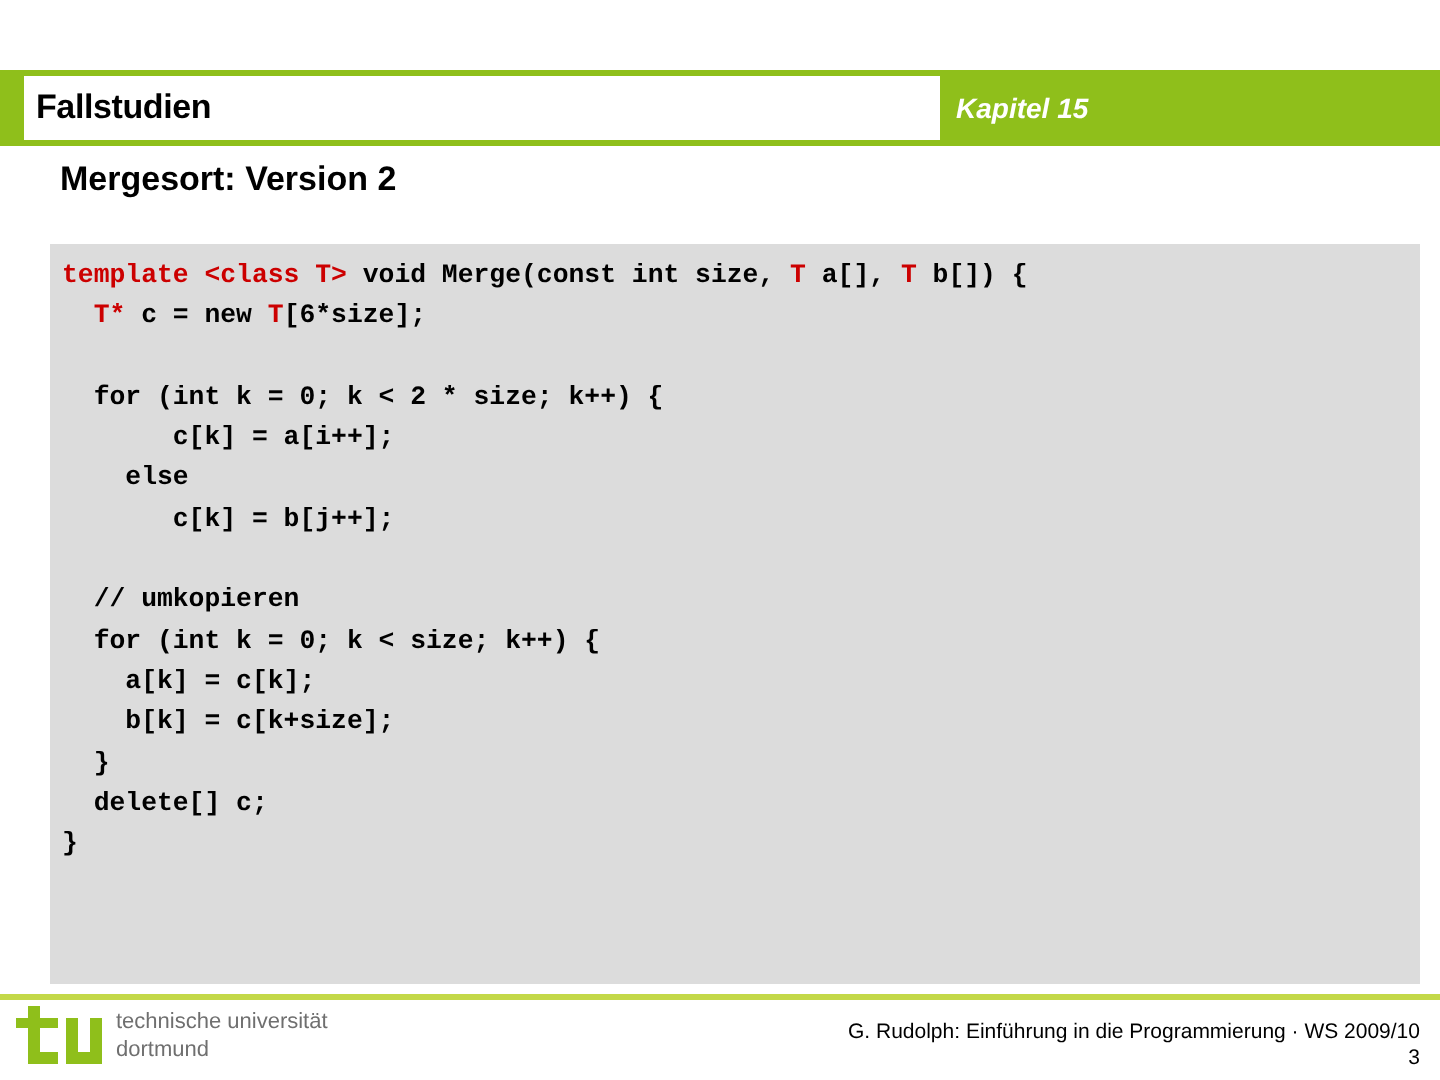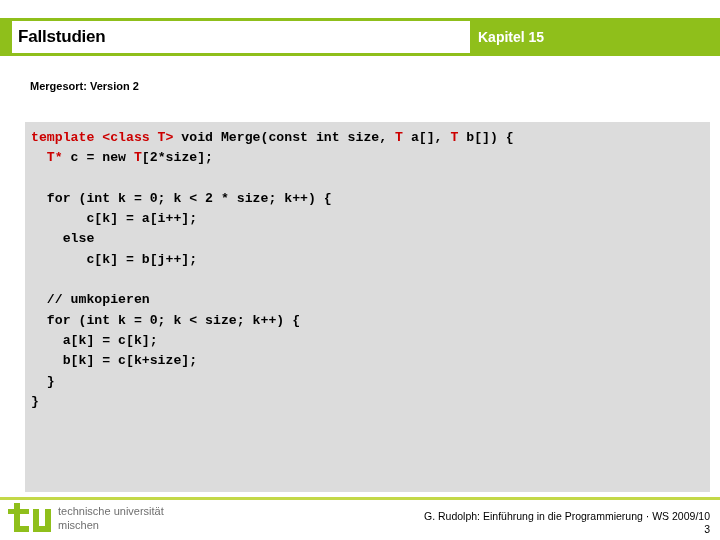--- a/index.html
+++ b/index.html
@@ -12,21 +12,21 @@
     background: #ffffff;
     font-family: "Liberation Sans", sans-serif;
     overflow: hidden;
     position: relative;
   }
 
   
   .header {
     position: absolute;
     left: 0;
-    top: 18px;
+    top: 35px;
     width: 720px;
     height: 38px;
   }
   .header-greenbar {
     position: absolute;
     left: 0;
     top: 0;
     width: 720px;
     height: 38px;
     background: #8fbf1b;
@@ -50,28 +50,29 @@
     line-height: 20px;
   }
   .header-chapter {
     position: absolute;
     left: 478px;
     top: 10px;
     font-size: 14px;
     font-weight: bold;
     color: #ffffff;
     line-height: 18px;
+    font-style: italic;
   }
 
   
   .slide-title {
     position: absolute;
     left: 30px;
     top: 80px;
-    font-size: 11px;
+    font-size: 17px;
     font-weight: bold;
     color: #000000;
   }
 
   
   .code-block {
     position: absolute;
     left: 25px;
     top: 122px;
     width: 685px;
@@ -155,47 +156,48 @@
   <div class="header-whitebox"></div>
   <div class="header-title">Fallstudien</div>
   <div class="header-chapter">Kapitel 15</div>
 </div>
 
 <div class="slide-title">Mergesort: Version 2</div>
 
 <div class="code-block">
   <div id="code-lines">
       <div class="code-line"><span class="kw">template &lt;class T&gt;</span><span> void Merge(const int size, </span><span class="kw">T</span><span> a[], </span><span class="kw">T</span><span> b[]) {</span></div>
-      <div class="code-line"><span>  </span><span class="kw">T*</span><span> c = new </span><span class="kw">T</span><span>[2*size];</span></div>
+      <div class="code-line"><span>  </span><span class="kw">T*</span><span> c = new </span><span class="kw">T</span><span>[6*size];</span></div>
       <div class="code-line gap">&nbsp;</div>
       <div class="code-line"><span>  for (int k = 0; k &lt; 2 * size; k++) {</span></div>
       <div class="code-line"><span>       c[k] = a[i++];</span></div>
       <div class="code-line"><span>    else</span></div>
       <div class="code-line"><span>       c[k] = b[j++];</span></div>
       <div class="code-line gap">&nbsp;</div>
       <div class="code-line"><span>  // umkopieren</span></div>
       <div class="code-line"><span>  for (int k = 0; k &lt; size; k++) {</span></div>
       <div class="code-line"><span>    a[k] = c[k];</span></div>
       <div class="code-line"><span>    b[k] = c[k+size];</span></div>
       <div class="code-line"><span>  }</span></div>
+      <div class="code-line"><span>  delete[] c;</span></div>
       <div class="code-line"><span>}</span></div>
     </div>
 </div>
 
 <div class="footer-rule"></div>
 
 <div class="logo">
   <svg class="logo-mark" viewBox="0 0 44 29">
     <rect x="0" y="6" width="21" height="5" fill="#8fbf1b"></rect>
     <rect x="6" y="0" width="6" height="29" fill="#8fbf1b"></rect>
     <rect x="12" y="23" width="9" height="6" fill="#8fbf1b"></rect>
     <rect x="25" y="6" width="6" height="23" fill="#8fbf1b"></rect>
     <rect x="37" y="6" width="6" height="23" fill="#8fbf1b"></rect>
     <rect x="25" y="23" width="18" height="6" fill="#8fbf1b"></rect>
   </svg>
   <div class="logo-text">
     <span class="l1">technische universität</span>
-    <span class="l2">mischen</span>
+    <span class="l2">dortmund</span>
   </div>
 </div>
 
 <div class="footer-credit">G. Rudolph: Einführung in die Programmierung · WS 2009/10</div>
 <div class="footer-page">3</div>
 
 </body></html>

